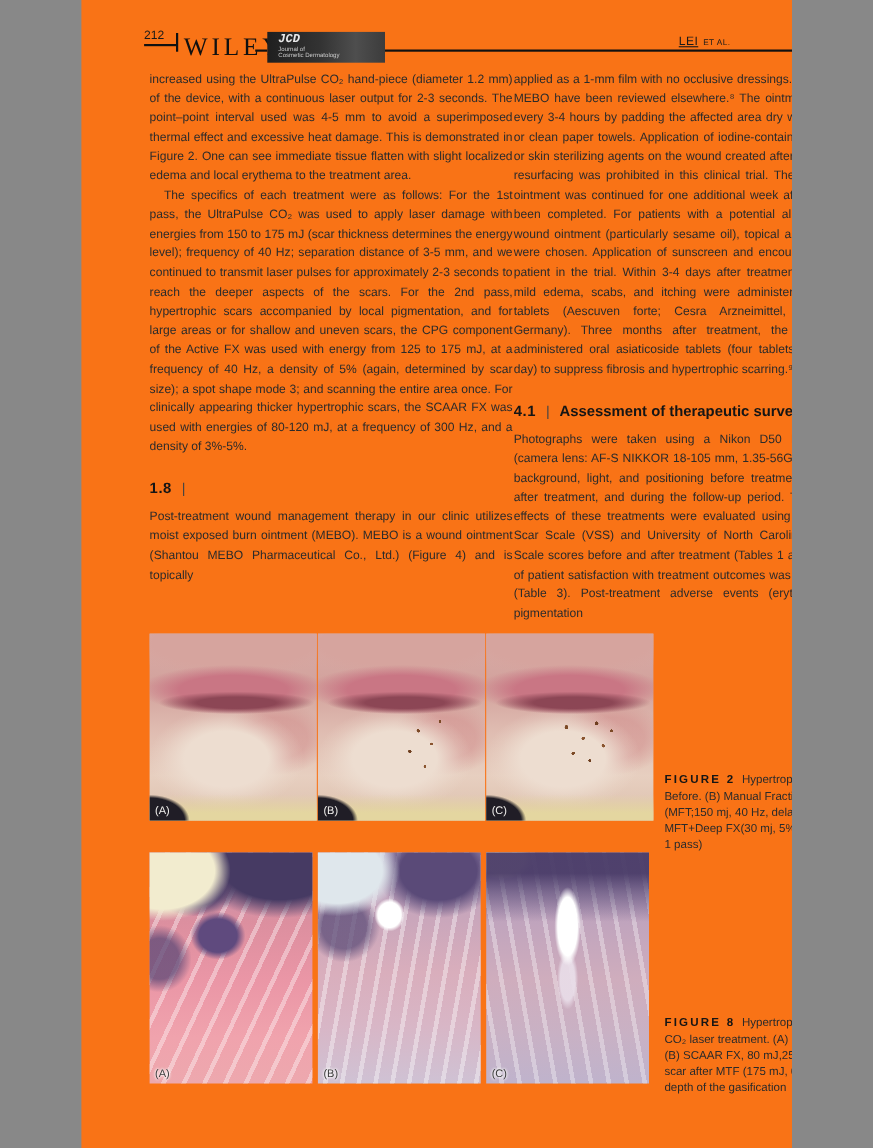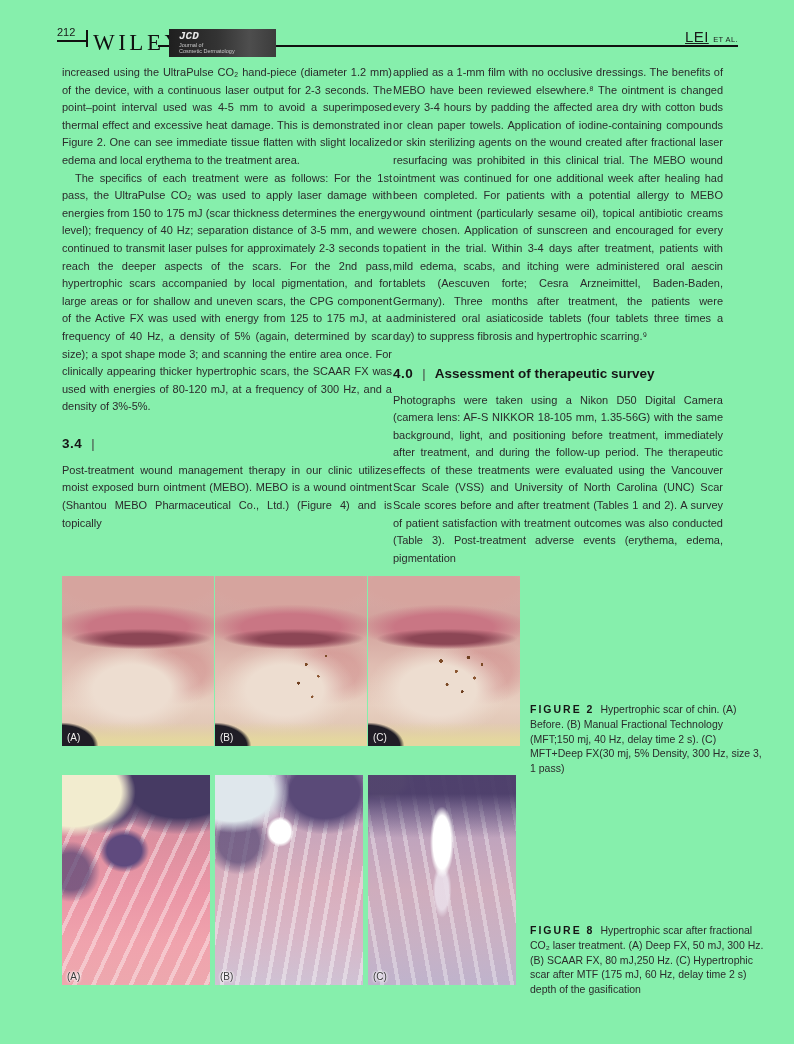--- a/index.html
+++ b/index.html
@@ -1,38 +1,38 @@
 <!DOCTYPE html>
 <html><head>
 <meta charset="utf-8">
 <style>
   * { margin:0; padding:0; box-sizing:border-box; }
   html,body { background:#888; }
   .page {
-    position:relative; width:794px; height:1044px; margin:0 auto;
-    background:#86efac; overflow:hidden;
+    position:relative; width:646px; height:1044px; margin:0 auto;
+    background:#f97316; overflow:hidden;
     font-family:"Liberation Sans", sans-serif; color:#2b2b2b;
   }
   
   .hdr { position:absolute; top:0; left:0; right:0; height:62px; }
   .pagenum { position:absolute; top:26px; left:57px; font-size:11px; color:#1a1a1a; }
   .pagenum-rule { position:absolute; top:40px; left:57px; width:29px; height:1.6px; background:#111; }
   .hdr-tick { position:absolute; top:30px; left:86px; width:1.8px; height:17px; background:#111; }
   .wiley { position:absolute; top:30px; left:93px; font-family:"Liberation Serif", serif;
            font-size:23px; letter-spacing:3.5px; color:#111; font-weight:400; }
   .hdr-dash { position:absolute; top:45px; left:158px; width:11px; height:2.4px; background:#111; }
   .jcd-logo { position:absolute; top:29px; left:169px; width:107px; height:28px;
               background:linear-gradient(90deg,#1f1f1f 0%,#333 45%,#4e4e4e 75%,#3c3c3c 100%);
               padding:2px 0 0 10px; overflow:hidden; }
   .jcd-abbr { font-family:Liberation Mono, monospace; font-style:italic; font-weight:bold;
               font-size:11px; color:#e8e8e8; line-height:11px; }
   .jcd-line { font-size:5.5px; color:#c9c9c9; line-height:6px; }
   .hdr-rule { position:absolute; top:45px; left:276px; width:462px; height:2.4px; background:#111; }
   .running-head { position:absolute; top:28px; right:56px; color:#1a1a1a; }
-  .rh-name { font-size:15px; letter-spacing:0.4px;text-decoration:underline; }
+  .rh-name { font-size:11px; letter-spacing:0.4px;text-decoration:underline; }
   .rh-suffix { font-size:7.5px; letter-spacing:0.4px; }
   
   .columns { position:absolute; top:64px; left:62px; width:676px; height:508px;
              display:flex; gap:1px; overflow:hidden; }
   .col { width:330px; }
   .col p { font-size:11px; line-height:17.6px; text-align:justify; color:#2b2b2b; }
   .col p.indent { text-indent:13px; }
   .sec-head { margin:20px 0 11px 0; font-size:13.5px; font-weight:bold; color:#151515;
               display:flex; align-items:baseline; }
   .sec-num { letter-spacing:0.5px; }
@@ -135,29 +135,29 @@
       <span class="rh-name">LEI</span>
       <span class="rh-suffix">ET AL.</span>
     </div>
   </div>
 
   <div class="columns">
     <div class="col">
       <p>increased using the UltraPulse CO₂ hand-piece (diameter 1.2 mm) of the device, with a continuous laser output for 2-3 seconds. The point–point interval used was 4-5 mm to avoid a superimposed thermal effect and excessive heat damage. This is demonstrated in Figure 2. One can see immediate tissue flatten with slight localized edema and local erythema to the treatment area.</p>
       <p class="indent">The specifics of each treatment were as follows: For the 1st pass, the UltraPulse CO₂ was used to apply laser damage with energies from 150 to 175 mJ (scar thickness determines the energy level); frequency of 40 Hz; separation distance of 3-5 mm, and we continued to transmit laser pulses for approximately 2-3 seconds to reach the deeper aspects of the scars. For the 2nd pass, hypertrophic scars accompanied by local pigmentation, and for large areas or for shallow and uneven scars, the CPG component of the Active FX was used with energy from 125 to 175 mJ, at a frequency of 40 Hz, a density of 5% (again, determined by scar size); a spot shape mode 3; and scanning the entire area once. For clinically appearing thicker hypertrophic scars, the SCAAR FX was used with energies of 80-120 mJ, at a frequency of 300 Hz, and a density of 3%-5%.</p>
       <h2 class="sec-head">
-        <span class="sec-num">3.4</span>
+        <span class="sec-num">1.8</span>
         <span class="sec-div">|</span>
       </h2>
       <p>Post-treatment wound management therapy in our clinic utilizes moist exposed burn ointment (MEBO). MEBO is a wound ointment (Shantou MEBO Pharmaceutical Co., Ltd.) (Figure 4) and is topically</p>
     </div>
     <div class="col">
       <p>applied as a 1-mm film with no occlusive dressings. The benefits of MEBO have been reviewed elsewhere.⁸ The ointment is changed every 3-4 hours by padding the affected area dry with cotton buds or clean paper towels. Application of iodine-containing compounds or skin sterilizing agents on the wound created after fractional laser resurfacing was prohibited in this clinical trial. The MEBO wound ointment was continued for one additional week after healing had been completed. For patients with a potential allergy to MEBO wound ointment (particularly sesame oil), topical antibiotic creams were chosen. Application of sunscreen and encouraged for every patient in the trial. Within 3-4 days after treatment, patients with mild edema, scabs, and itching were administered oral aescin tablets (Aescuven forte; Cesra Arzneimittel, Baden-Baden, Germany). Three months after treatment, the patients were administered oral asiaticoside tablets (four tablets three times a day) to suppress fibrosis and hypertrophic scarring.⁹</p>
       <h2 class="sec-head">
-        <span class="sec-num">4.0</span>
+        <span class="sec-num">4.1</span>
         <span class="sec-div">|</span>
         <span class="sec-title">Assessment of therapeutic survey</span>
       </h2>
       <p>Photographs were taken using a Nikon D50 Digital Camera (camera lens: AF-S NIKKOR 18-105 mm, 1.35-56G) with the same background, light, and positioning before treatment, immediately after treatment, and during the follow-up period. The therapeutic effects of these treatments were evaluated using the Vancouver Scar Scale (VSS) and University of North Carolina (UNC) Scar Scale scores before and after treatment (Tables 1 and 2). A survey of patient satisfaction with treatment outcomes was also conducted (Table 3). Post-treatment adverse events (erythema, edema, pigmentation</p>
     </div>
   </div>
 
   <div class="fig-row fig2-row">
     <div class="panel fig2-panel chin">
       <span class="panel-label">(A)</span>

